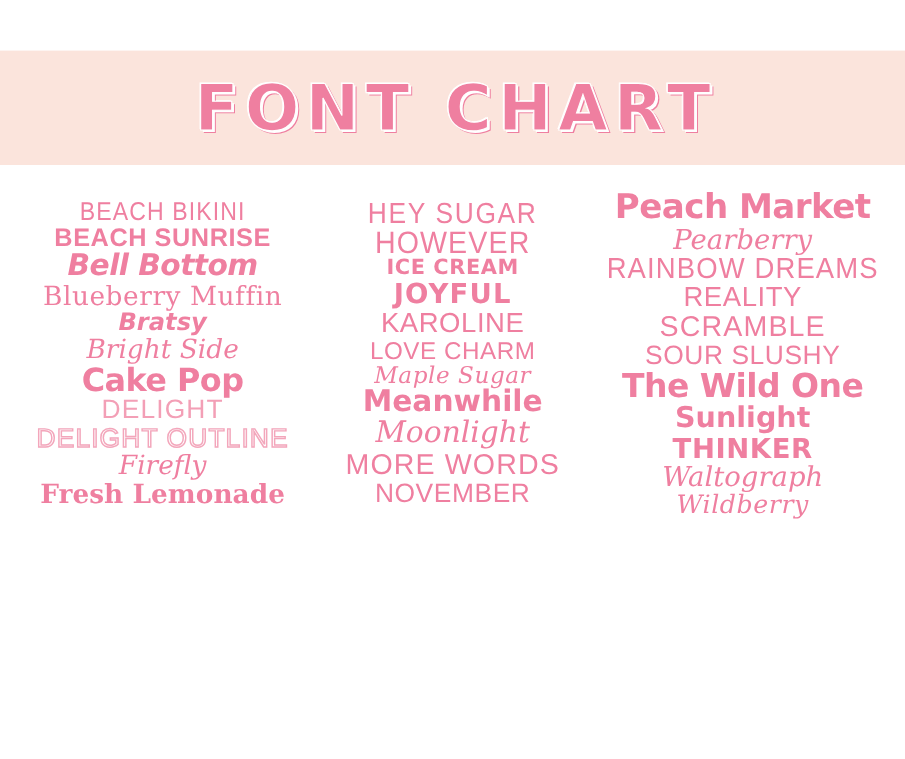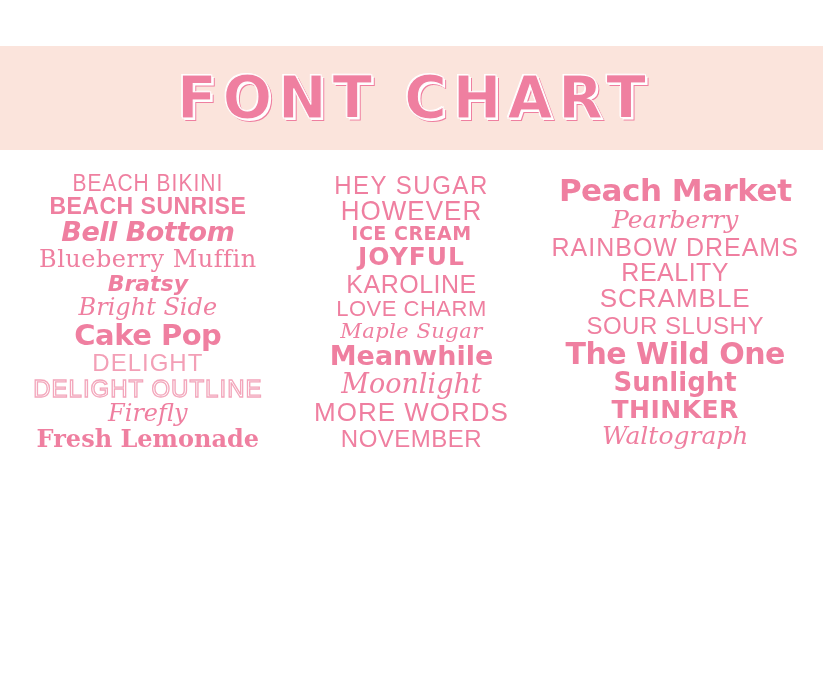--- a/index.html
+++ b/index.html
@@ -308,16 +308,17 @@
         <div class="font-item v-brush-bold">Peach Market</div>
         <div class="font-item v-hand-script">Pearberry</div>
         <div class="font-item v-block-caps">Rainbow Dreams</div>
         <div class="font-item v-marker-caps">Reality</div>
         <div class="font-item v-wide-caps">Scramble</div>
         <div class="font-item v-slim-caps">Sour Slushy</div>
         <div class="font-item v-xbold-round">The Wild One</div>
         <div class="font-item v-bold-mid">Sunlight</div>
         <div class="font-item v-chunky-caps">Thinker</div>
         <div class="font-item v-hand-script">Waltograph</div>
+        <div class="font-item v-thin-hand">Wildberry</div>
       </div>
   </div>
 
 </div>
 
 </body></html>

